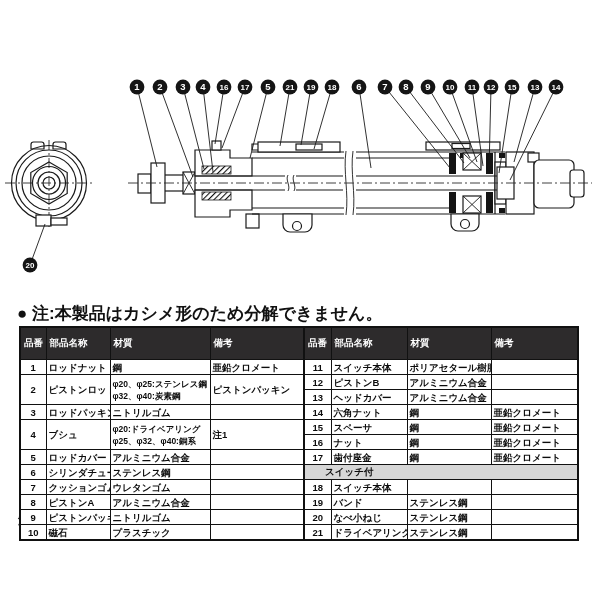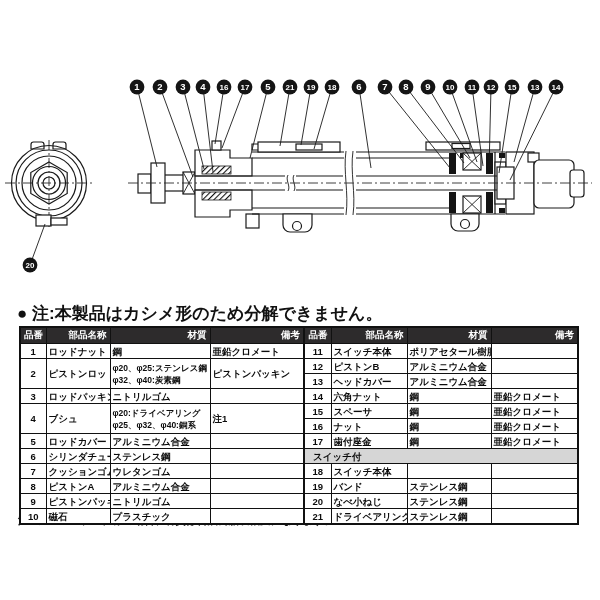--- a/index.html
+++ b/index.html
@@ -18,30 +18,30 @@
   .callout-num{fill:#ffffff;font-weight:bold;text-anchor:middle;}
   
   .note{position:absolute;font-weight:bold;color:#111;white-space:nowrap;}
   #note-top{left:17px;top:302px;font-size:17px;}
   #note-bottom{left:18px;top:514px;font-size:10.5px;}
   
   table{position:absolute;top:326px;border-collapse:collapse;table-layout:fixed;
         border:2px solid #111;background:#fff;}
   #t-left{left:19px;width:284px;}
   #t-right{left:303px;width:274px;}
-  th{background:#2d2b2c;color:#fff;font-size:9.5px;text-align:right;padding:1px 3px;
+  th{background:#2d2b2c;color:#fff;font-size:9.5px;text-align:left;padding:9px 3px;
      height:13px;border:1px solid #111;font-weight:bold;white-space:nowrap;overflow:hidden;}
   td{border:1px solid #111;font-size:9.5px;font-weight:bold;color:#0c0c0c;padding:0 2px;
      height:14px;line-height:13px;white-space:nowrap;overflow:hidden;}
   td.no{text-align:center;padding:0;}
   tr.tall td{height:29px;}
   td.mt div{line-height:13px;}
   td.mt.two{font-size:8.5px;margin-top:44px;}
   td.mt.two div{line-height:12px;}
-  td.sec{background:#d6d6d6;padding-left:8px;}
+  td.sec{background:#d6d6d6;padding-left:20px;font-family:Liberation Mono, monospace;}
 </style>
 </head>
 <body>
 
 <div id="page">
 
   <svg id="diagram" width="600" height="300" viewBox="0 0 600 300">
     <defs>
       <pattern id="hatch" width="4" height="4" patternUnits="userSpaceOnUse" patternTransform="rotate(45)">
         <rect width="4" height="4" fill="#fff"></rect>

